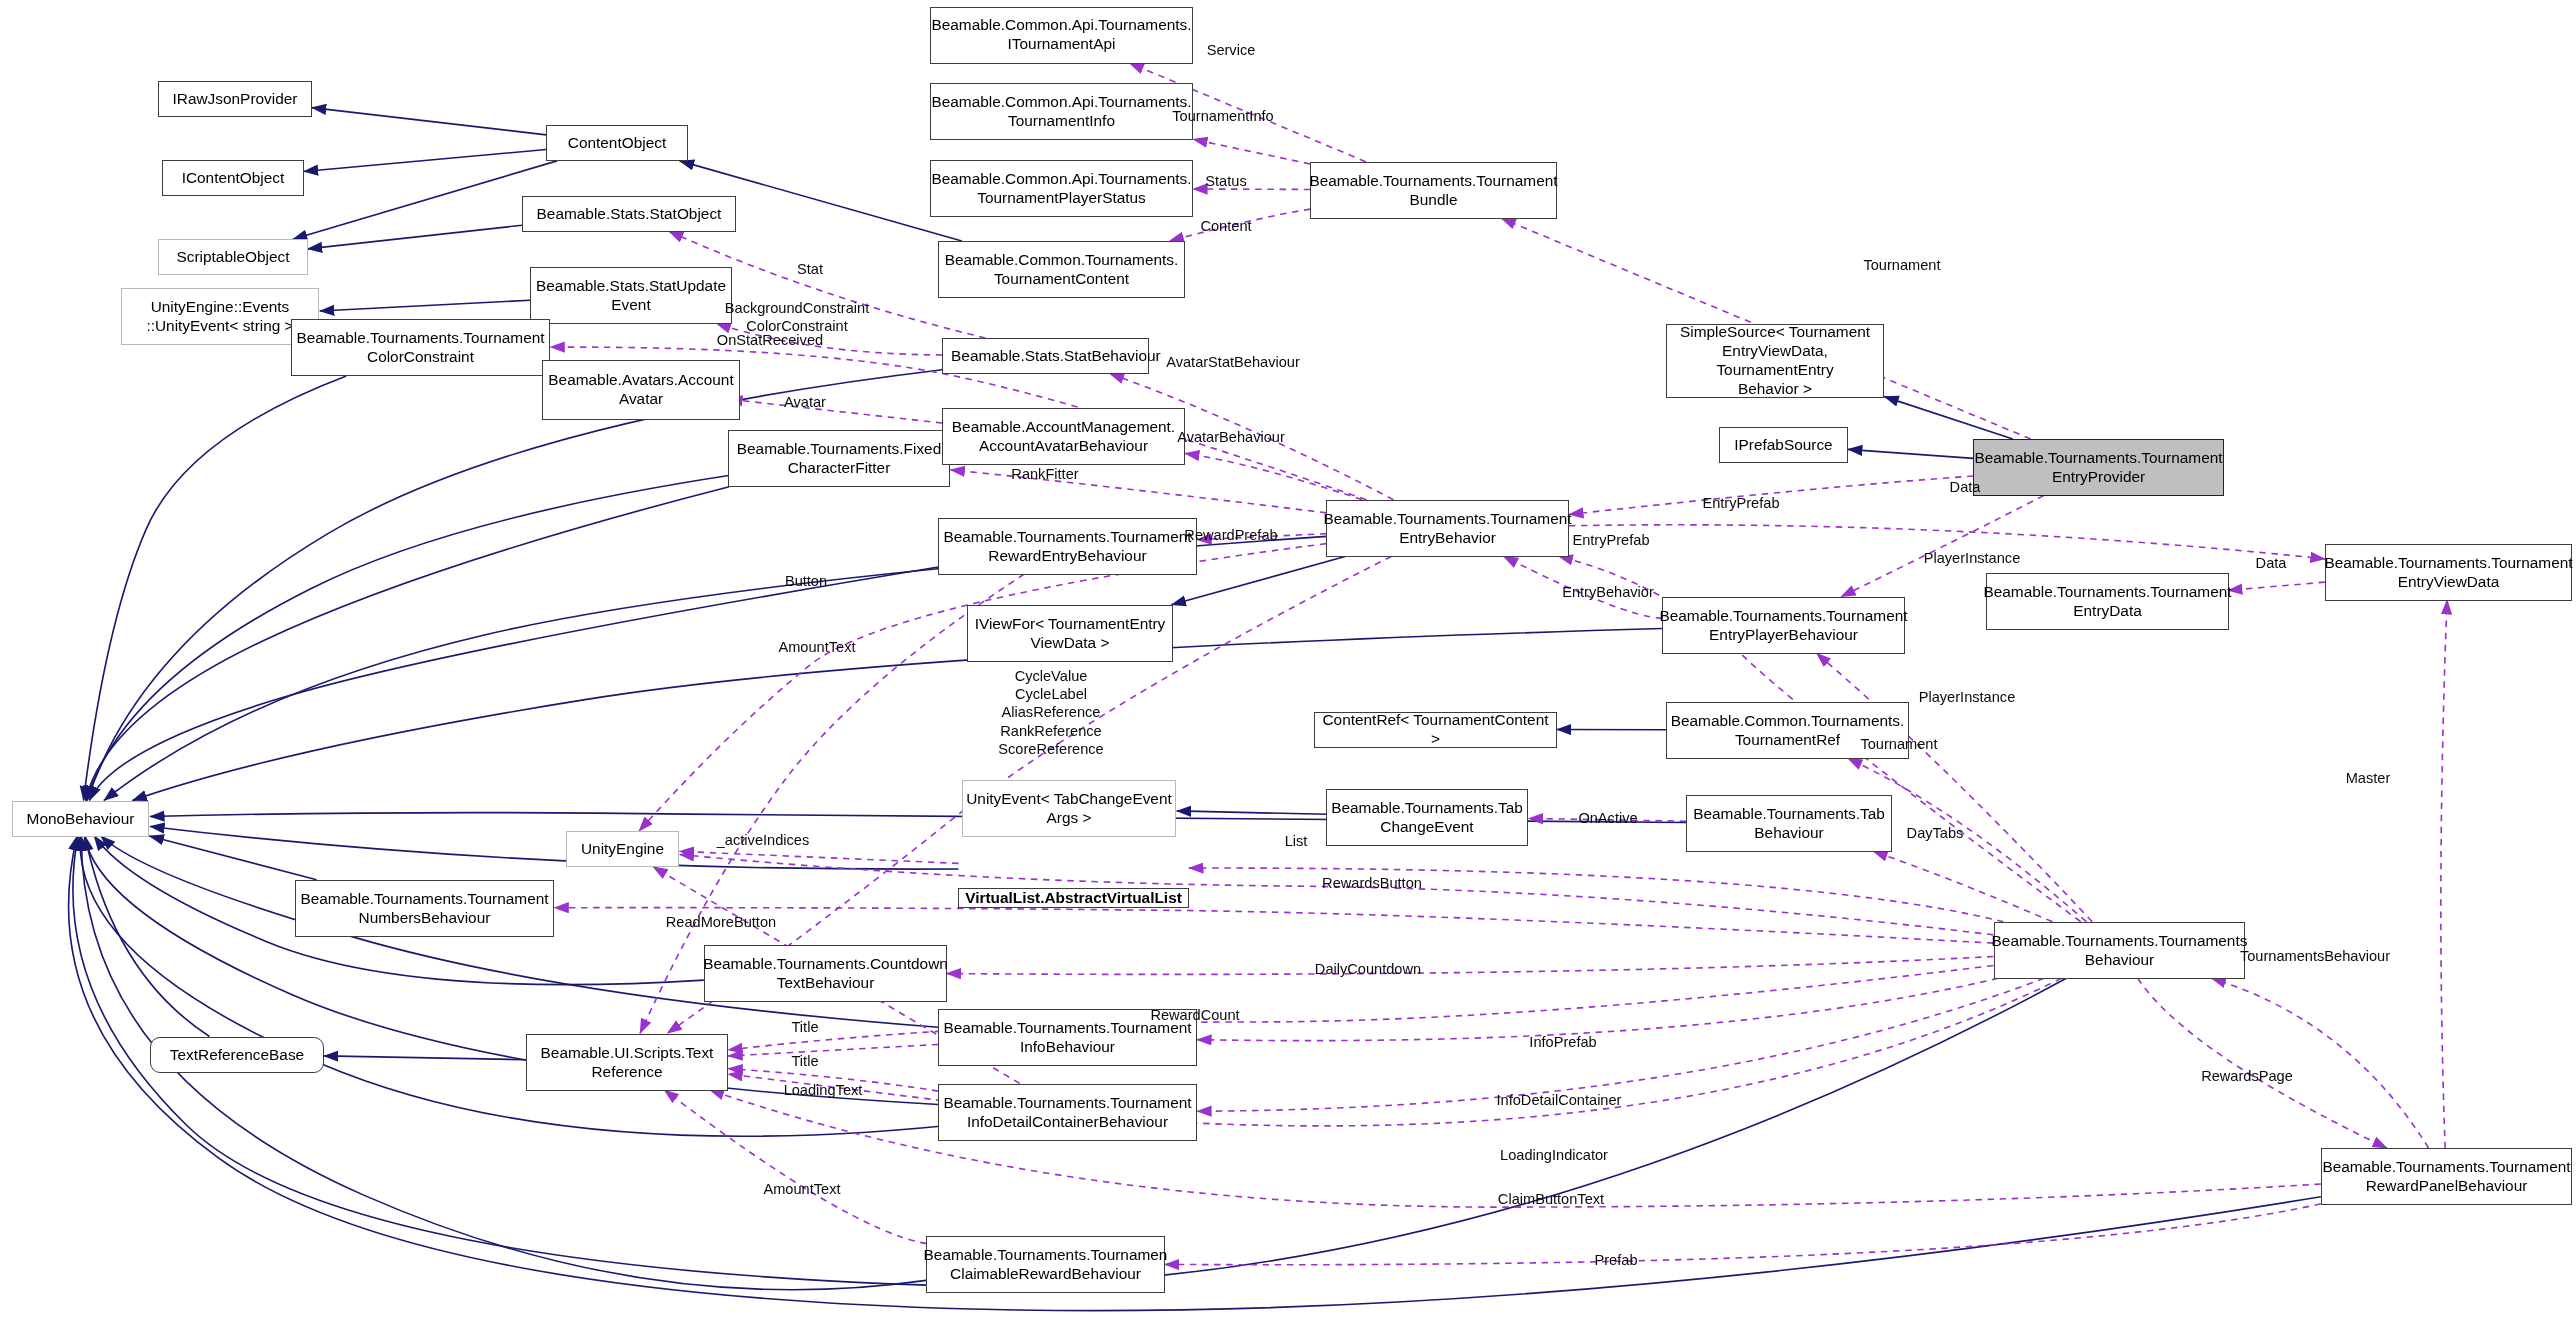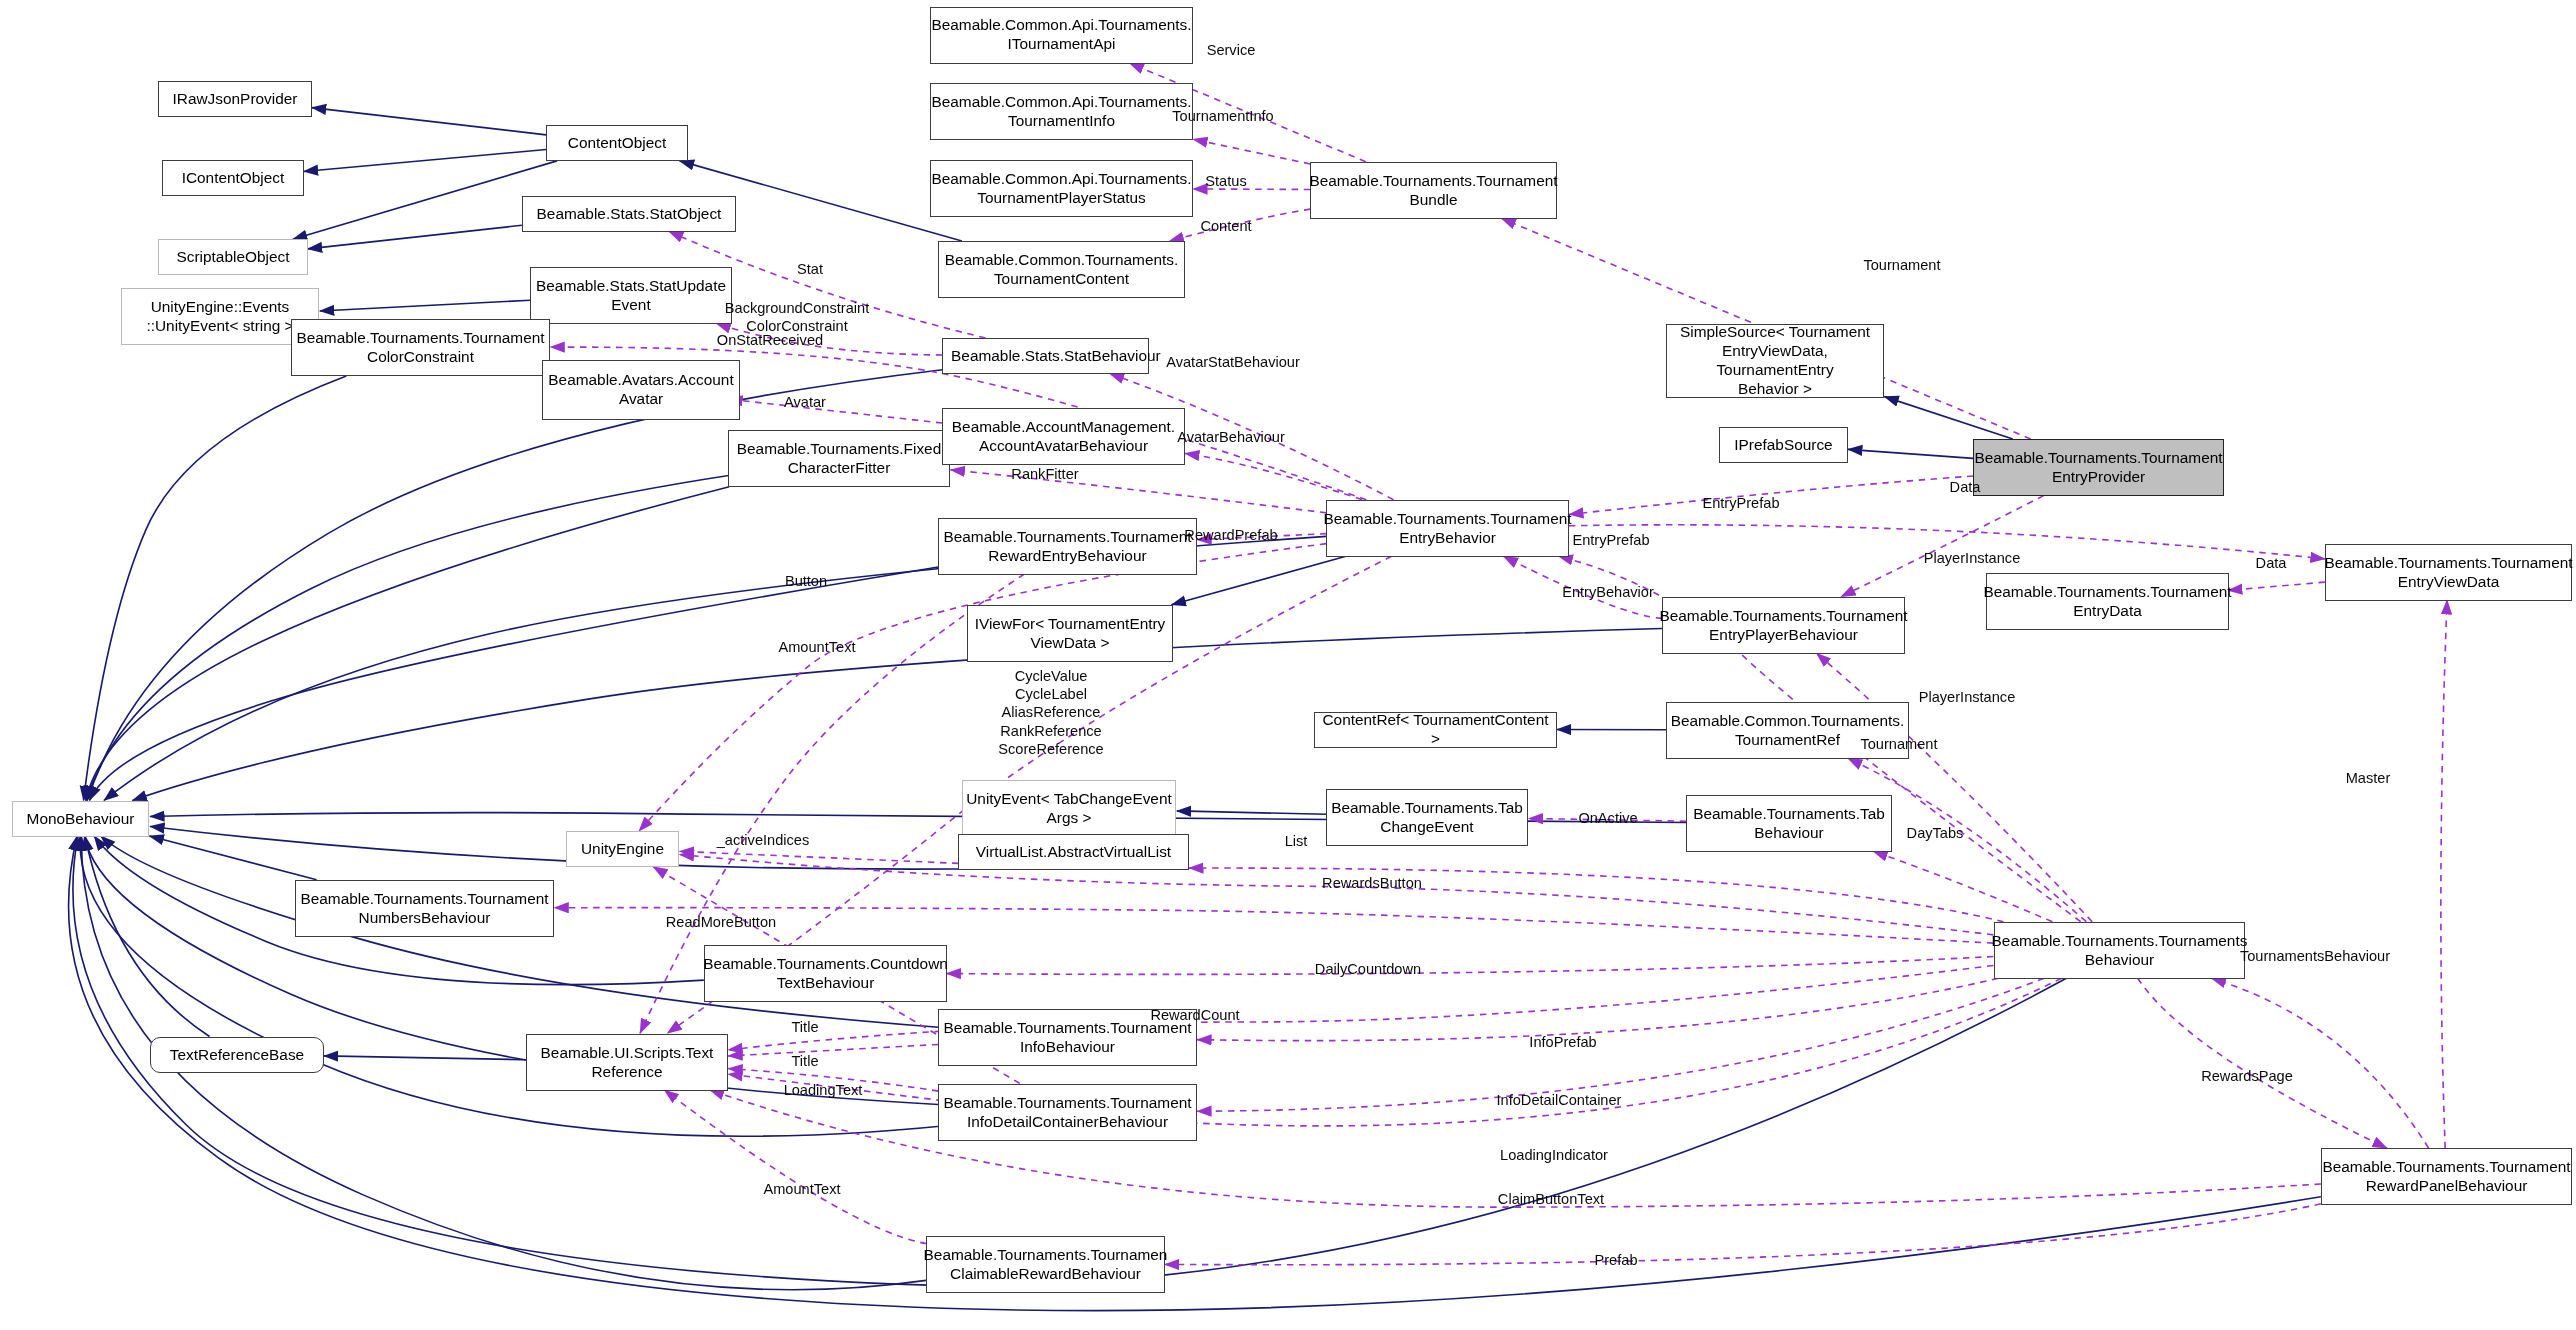--- a/index.html
+++ b/index.html
@@ -150,21 +150,21 @@
 TournamentContent</div>
       <div class="node " style="left: 942px; top: 338px; width: 207px; height: 36px; padding-left: 24px;">Beamable.Stats.StatBehaviour</div>
       <div class="node " style="left: 942px; top: 408px; width: 243px; height: 57px;">Beamable.AccountManagement.
 AccountAvatarBehaviour</div>
       <div class="node " style="left: 938px; top: 518px; width: 259px; height: 57px;">Beamable.Tournaments.Tournament
 RewardEntryBehaviour</div>
       <div class="node " style="left: 967px; top: 605px; width: 206px; height: 57px;">IViewFor&lt; TournamentEntry
 ViewData &gt;</div>
       <div class="node external" style="left: 962px; top: 780px; width: 214px; height: 57px;">UnityEvent&lt; TabChangeEvent
 Args &gt;</div>
-      <div class="node " style="left: 958px; top: 834px; width: 231px; height: 36px;">VirtualList.AbstractVirtualList</div>
+      <div class="node " style="left: 958px; top: 888px; width: 231px; height: 20px; font-weight: bold;">VirtualList.AbstractVirtualList</div>
       <div class="node " style="left: 938px; top: 1009px; width: 259px; height: 57px;">Beamable.Tournaments.Tournament
 InfoBehaviour</div>
       <div class="node " style="left: 938px; top: 1084px; width: 259px; height: 57px;">Beamable.Tournaments.Tournament
 InfoDetailContainerBehaviour</div>
       <div class="node " style="left: 1310px; top: 162px; width: 247px; height: 57px;">Beamable.Tournaments.Tournament
 Bundle</div>
       <div class="node " style="left: 1326px; top: 500px; width: 243px; height: 57px;">Beamable.Tournaments.Tournament
 EntryBehavior</div>
       <div class="node " style="left: 1314px; top: 712px; width: 243px; height: 36px;">ContentRef&lt; TournamentContent &gt;</div>
       <div class="node " style="left: 1326px; top: 789px; width: 202px; height: 57px;">Beamable.Tournaments.Tab

